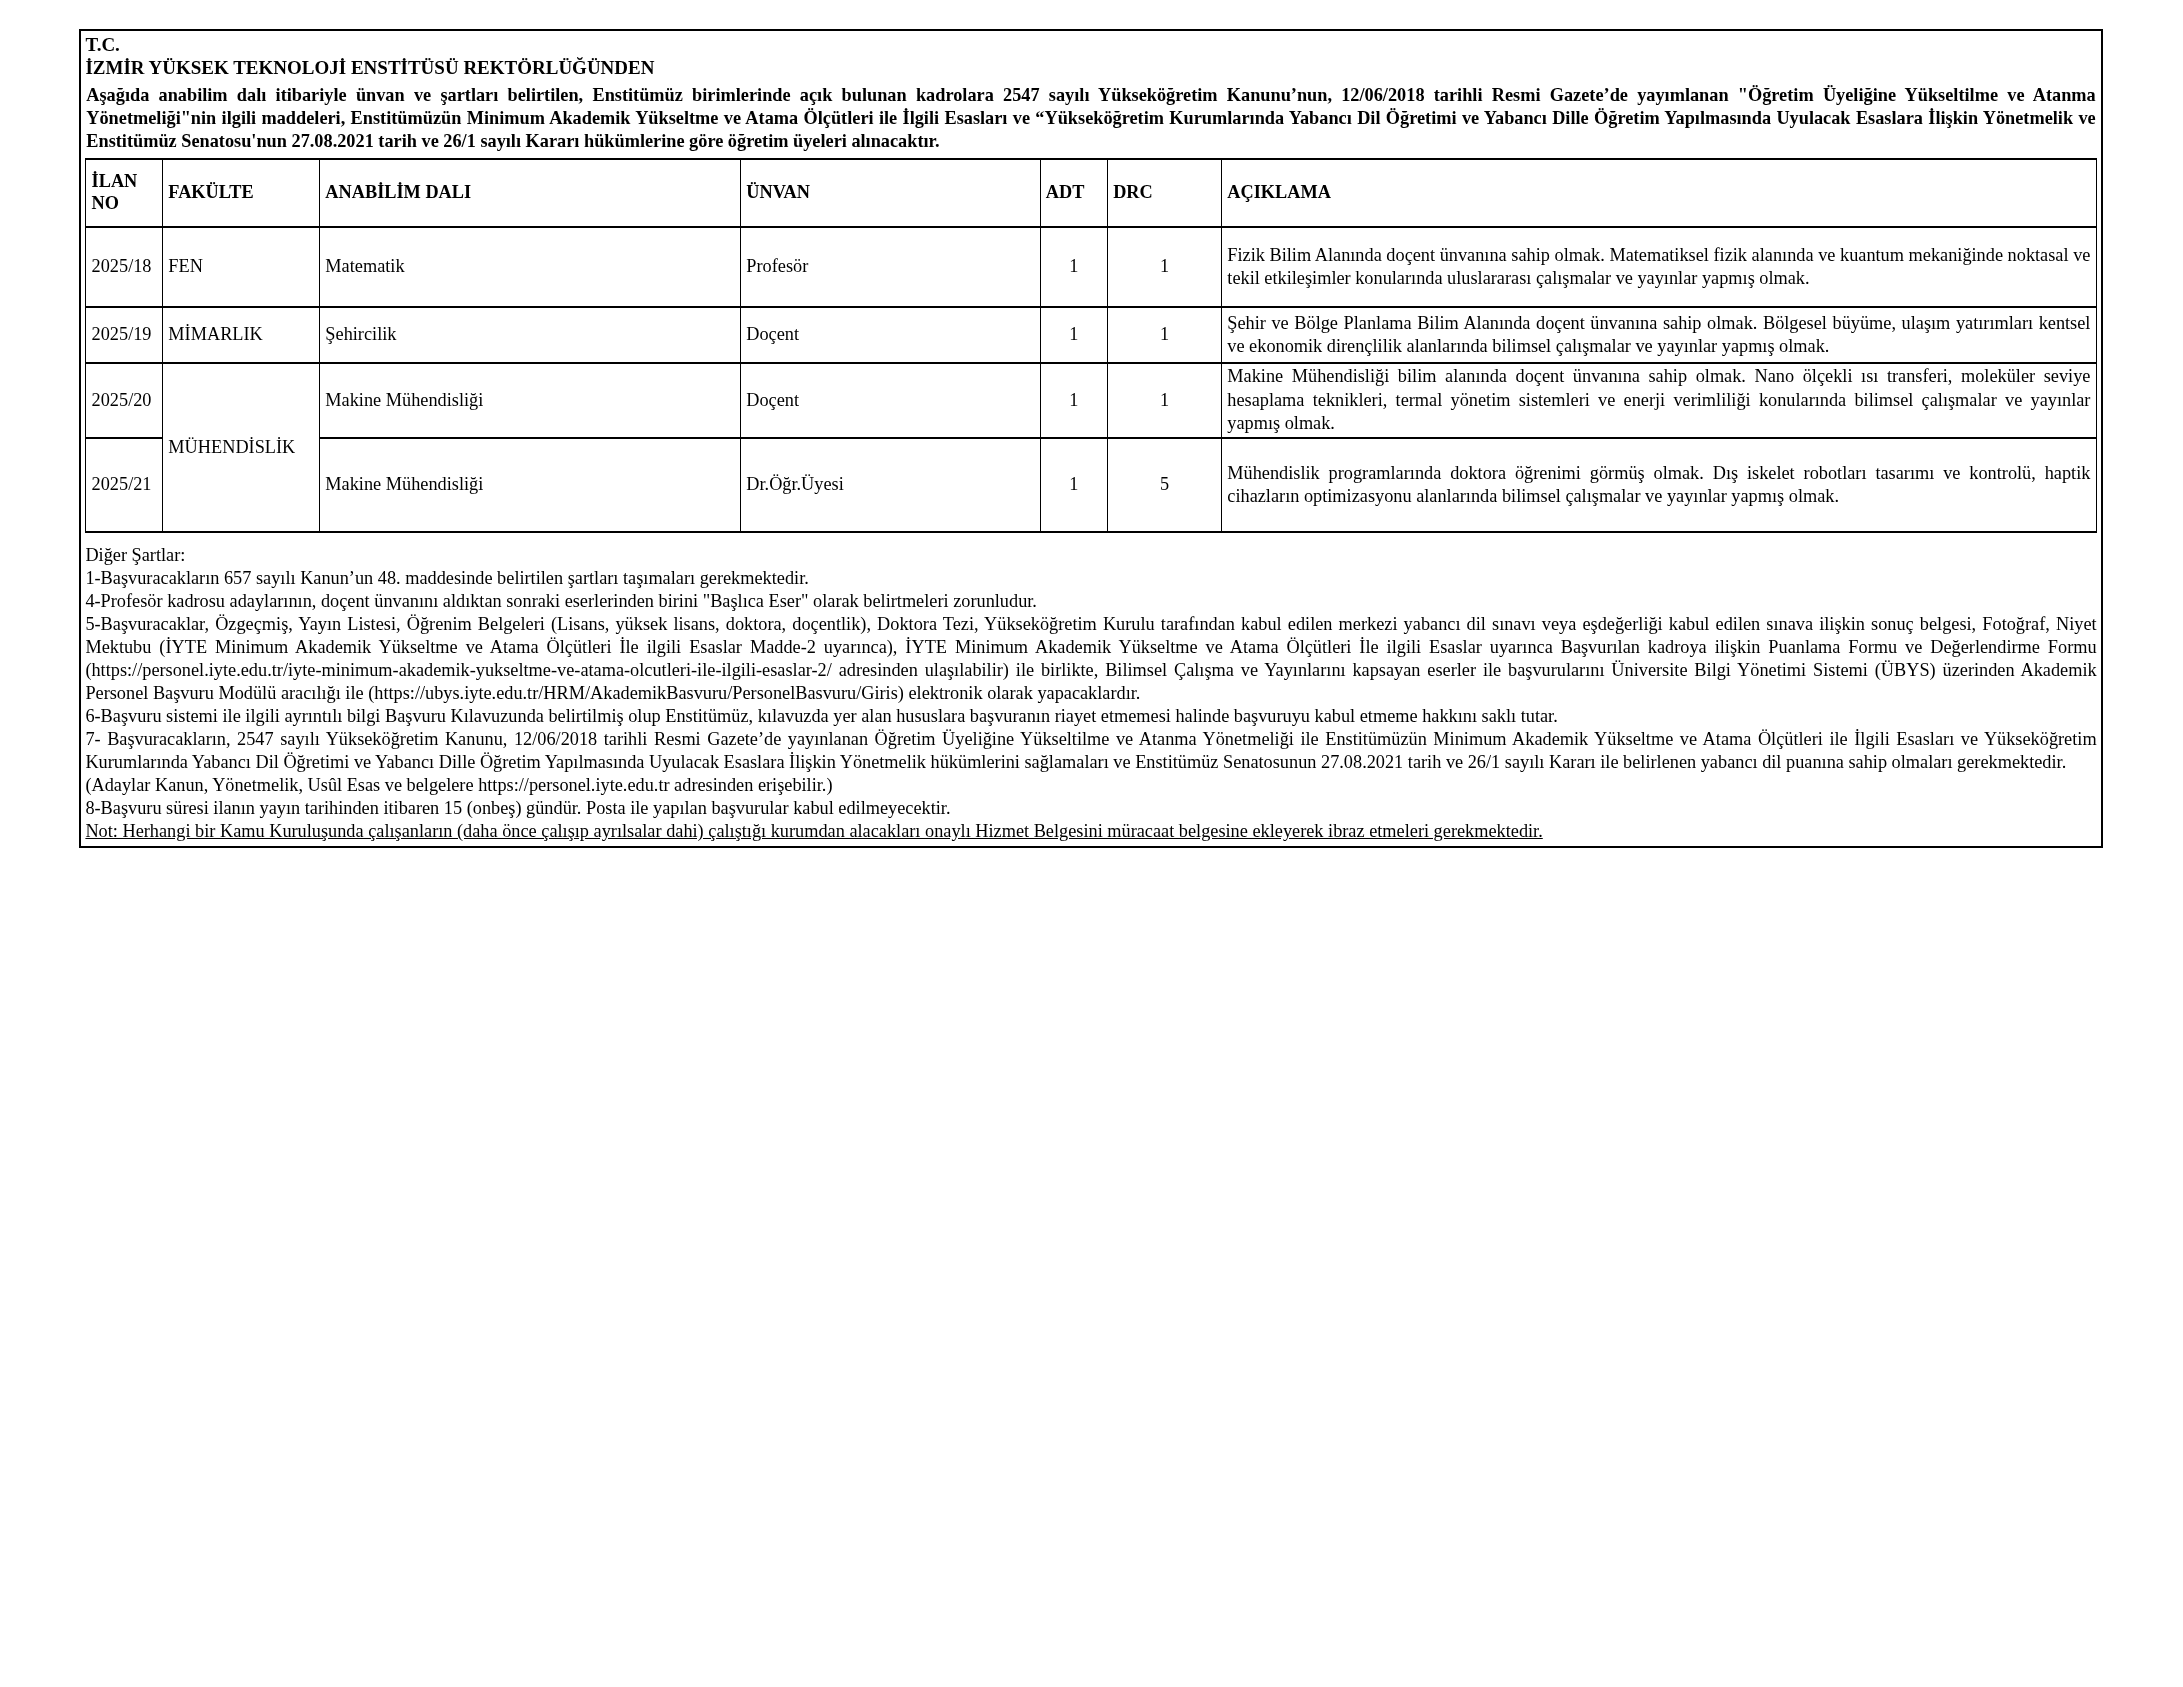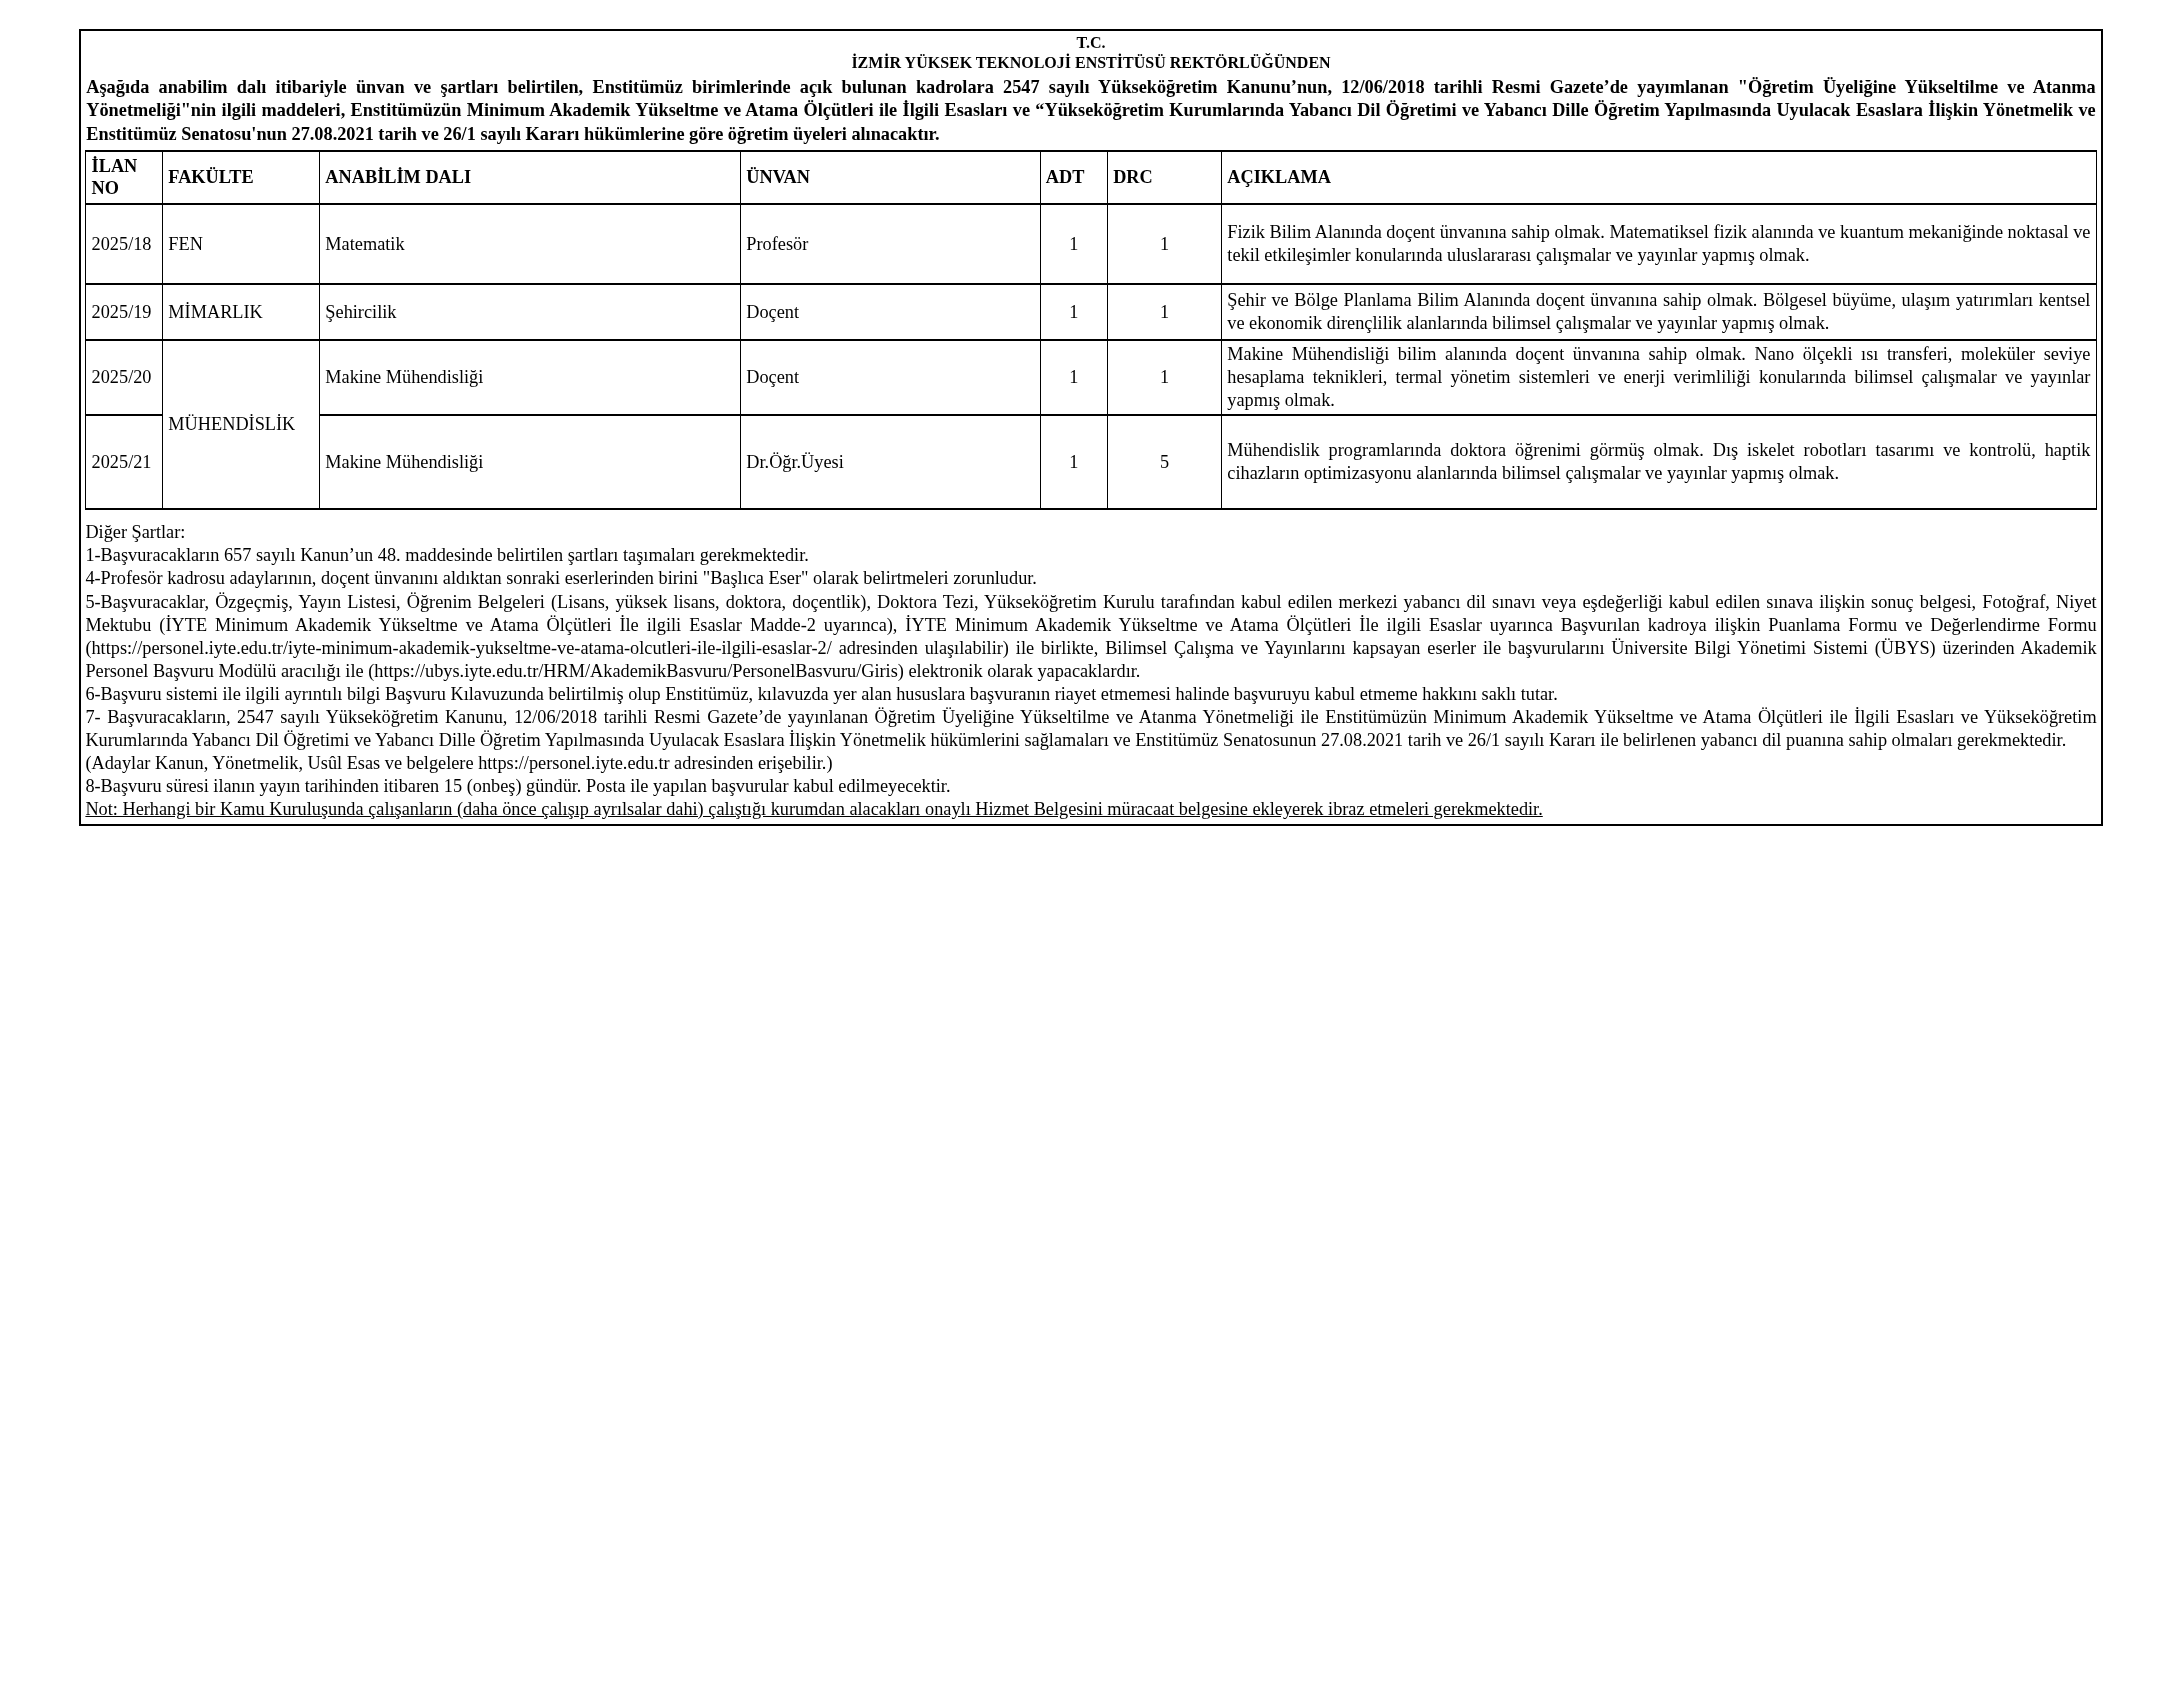--- a/index.html
+++ b/index.html
@@ -20,23 +20,23 @@
     position: absolute;
     left: 79px;
     top: 29px;
     width: 2024px;
     box-sizing: border-box;
     border: 2.6px solid #000000;
     background: #ffffff;
     padding: 1.7px 4.4px 2.6px 4.4px;
   }
   .title-line {
-    text-align: center;
+    text-align: left;
     font-weight: bold;
-    font-size: 16px;
+    font-size: 19px;
     line-height: 1.25;
   }
   .intro {
     font-weight: bold;
     font-size: 18.3px;
     line-height: 1.27;
     text-align: justify;
     margin: 3.5px 0.9px 4.4px 0.9px;
   }
   table.positions {
@@ -54,21 +54,21 @@
     vertical-align: middle;
     overflow: hidden;
   }
   table.positions th {
     font-weight: bold;
     text-align: left;
     line-height: 1.2;
   }
   th.center, td.center { text-align: center; }
   td.just { text-align: justify; line-height: 1.27; }
-  tr.hdr    { height: 53px; }
+  tr.hdr    { height: 68px; }
   tr.r1     { height: 80px; }
   tr.r2     { height: 56px; }
   tr.r3     { height: 75px; }
   tr.r4     { height: 94px; }
   .notes {
     font-size: 18.3px;
     line-height: 1.26;
     margin-top: 11px;
   }
   .notes p {

